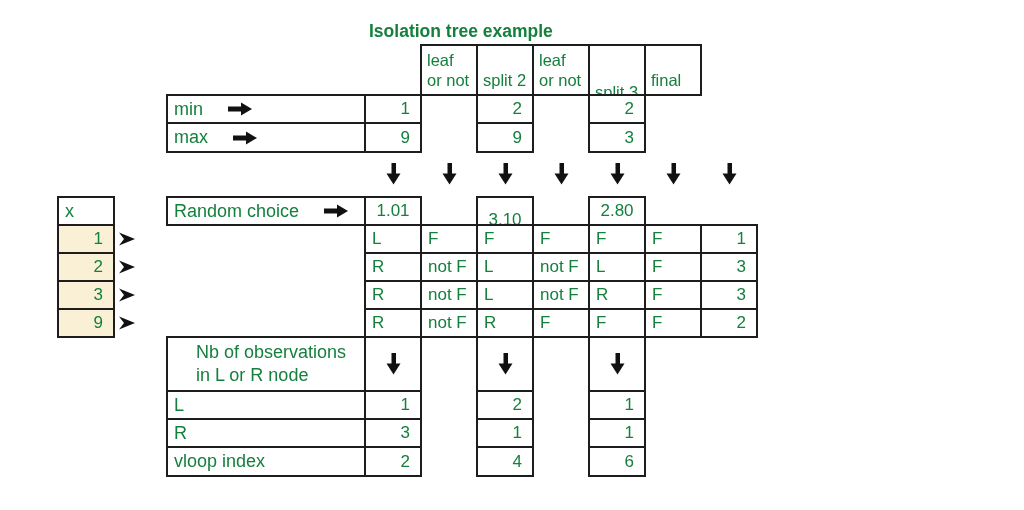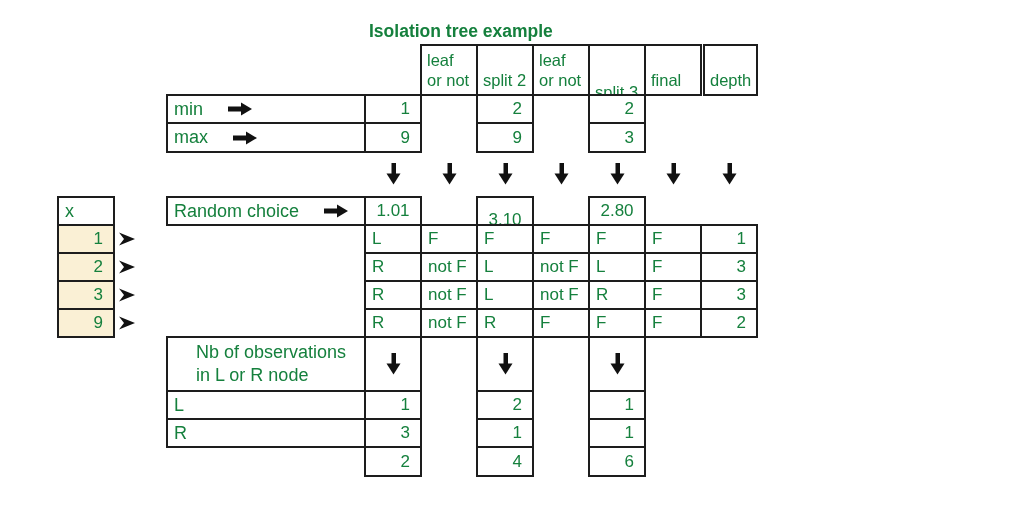--- a/index.html
+++ b/index.html
@@ -56,26 +56,20 @@
         <div class="hline"></div>
         <div class="hline">split 3</div>
       </div>
   </div>
   <div class="box hdr" style="left:644px;top:44px;width:58px;height:52px;">
     <div>
         <div class="hline"></div>
         <div class="hline">final</div>
       </div>
   </div>
-  <div class="box hdr" style="left:703px;top:44px;width:55px;height:52px;">
-    <div>
-        <div class="hline"></div>
-        <div class="hline">depth</div>
-      </div>
-  </div>
 
   <div class="box l lbl" style="left:166px;top:94px;width:200px;height:30px;">
     <span>min</span>
     <svg width="24" height="14" viewBox="0 0 24 14">
         <rect x="0" y="4.5" width="14" height="5" fill="#111"></rect>
         <polygon points="13,0.5 24,7 13,13.5" fill="#111"></polygon>
       </svg>
   </div>
   <div class="box r" style="left:364px;top:94px;width:58px;height:30px;">1</div>
   <div class="box r" style="left:476px;top:94px;width:58px;height:30px;">2</div>
@@ -232,17 +226,18 @@
   <div class="box l lbl" style="left:166px;top:390px;width:200px;height:30px;">L</div>
   <div class="box r" style="left:364px;top:390px;width:58px;height:30px;">1</div>
   <div class="box r" style="left:476px;top:390px;width:58px;height:30px;">2</div>
   <div class="box r" style="left:588px;top:390px;width:58px;height:30px;">1</div>
 
   <div class="box l lbl" style="left:166px;top:418px;width:200px;height:30px;">R</div>
   <div class="box r" style="left:364px;top:418px;width:58px;height:30px;">3</div>
   <div class="box r" style="left:476px;top:418px;width:58px;height:30px;">1</div>
   <div class="box r" style="left:588px;top:418px;width:58px;height:30px;">1</div>
 
+  <div class="box l lbl" style="left:166px;top:446px;width:200px;height:31px;">vloop index</div>
   <div class="box r" style="left:364px;top:446px;width:58px;height:31px;">2</div>
   <div class="box r" style="left:476px;top:446px;width:58px;height:31px;">4</div>
   <div class="box r" style="left:588px;top:446px;width:58px;height:31px;">6</div>
 
 </div>
 
 </body></html>

